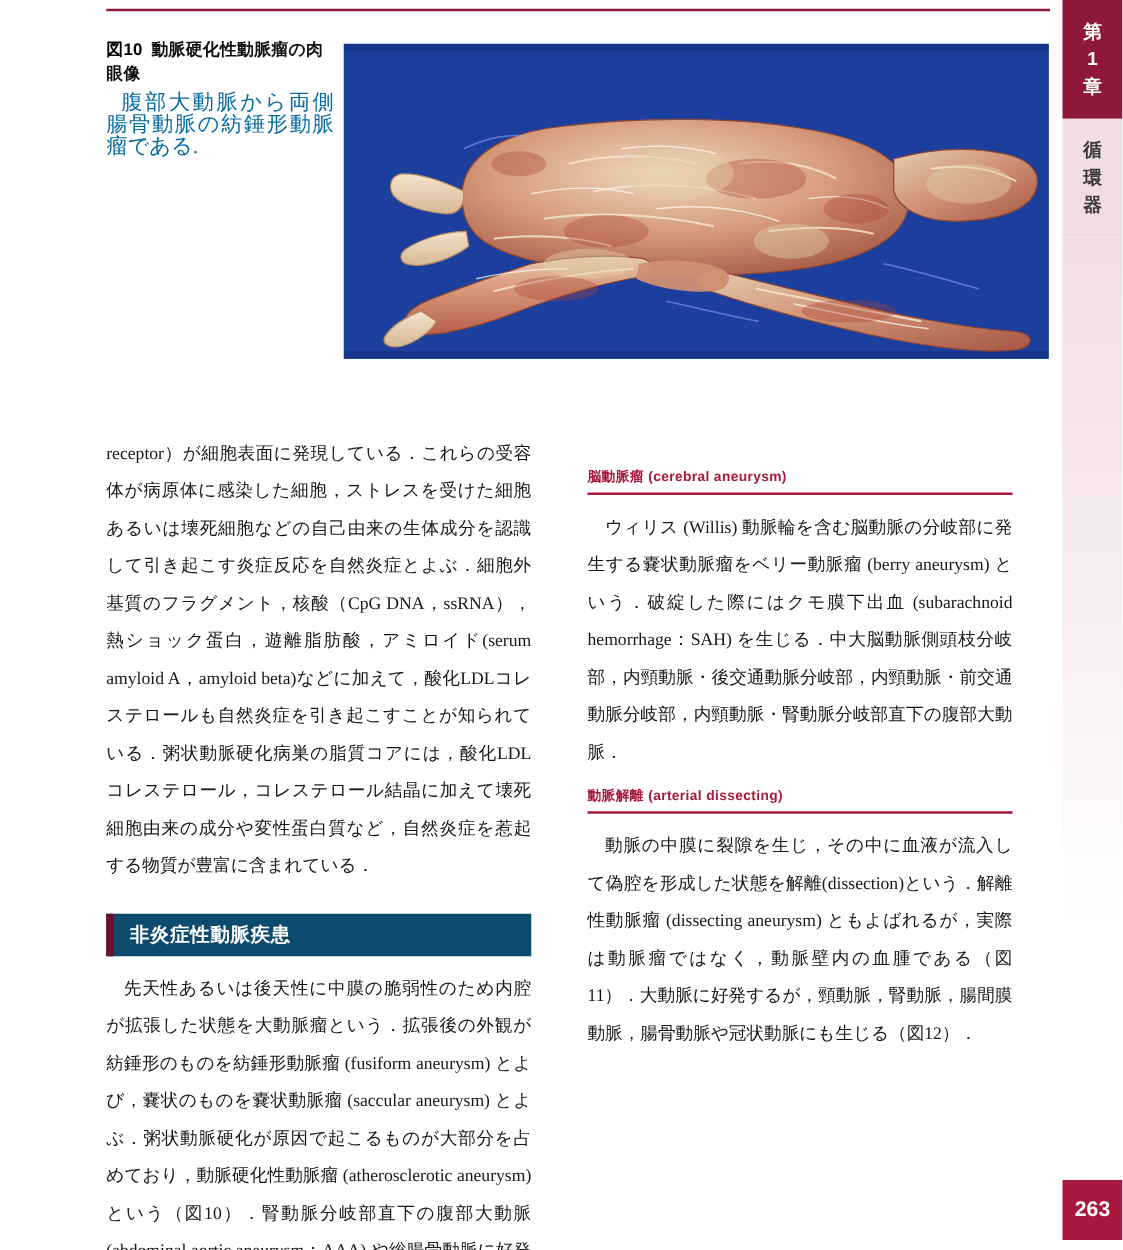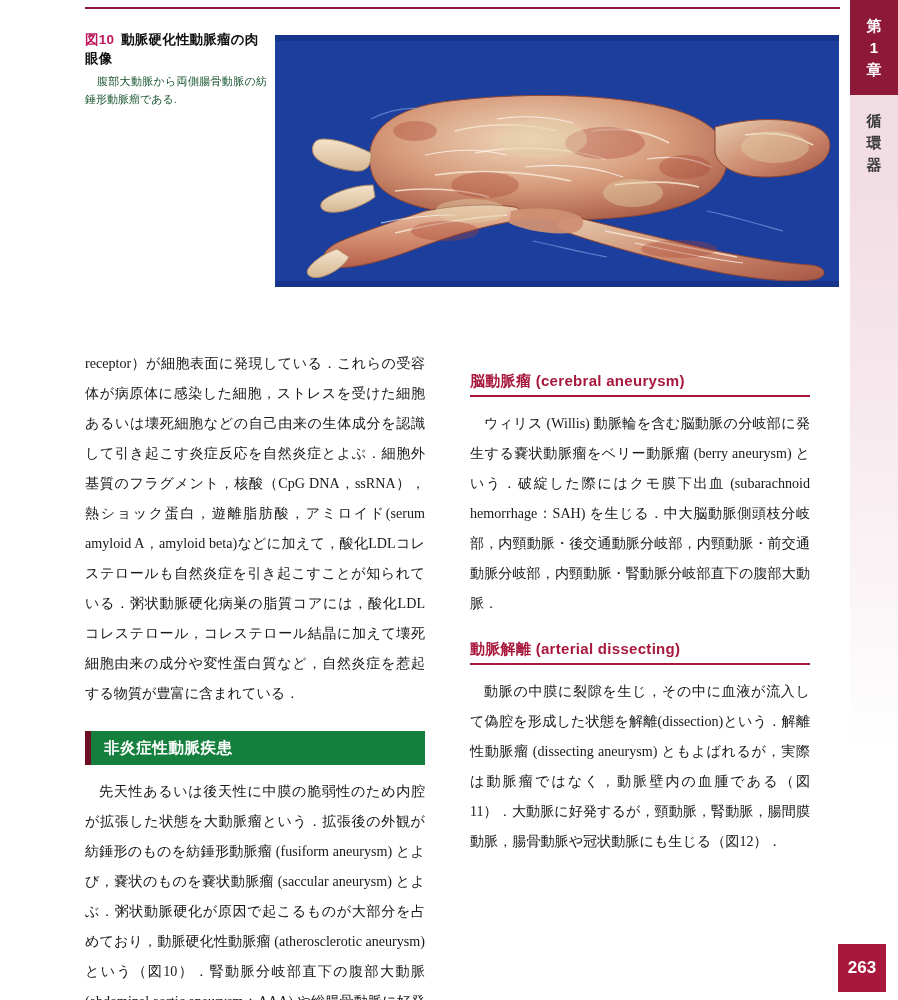--- a/index.html
+++ b/index.html
@@ -37,29 +37,29 @@
   }
   .fig-title-line {
     font-family: "Liberation Sans", "DejaVu Sans", sans-serif;
     font-weight: bold;
     font-size: 13.5px;
     line-height: 19px;
     color: #111111;
     letter-spacing: 0.2px;
   }
   .fig-num {
-    color: #be185d;
+    color: #000000;
     font-weight: bold;
     margin-right: 7px;
   }
   .fig-desc {
     margin-top: 5px;
-    font-size: 11px;
+    font-size: 17px;
     line-height: 17.5px;
-    color: #14532d;
+    color: #0369a1;
     text-indent: 12px;
     text-align: justify;
     font-family: "Liberation Serif", "DejaVu Serif", serif;
   }
   .photo {
     position: absolute;
     left: 190px; top: 5px;
     width: 564px; height: 252px;
     background: #1c3f9e;
     overflow: hidden;
@@ -83,21 +83,21 @@
     text-align: justify;
     text-justify: inter-character;
     text-indent: 14px;
     font-family: "Liberation Serif", "DejaVu Serif", serif;
   }
   p.body.no-indent { text-indent: 0; }
 
   
   .band {
     margin: 23px 0 0 0;
-    background: #15803d;
+    background: #0c4a6e;
     border-left: 6px solid #6e0f28;
     height: 34px;
     display: flex;
     align-items: center;
     padding-left: 13px;
   }
   .band span {
     color: #ffffff;
     font-family: "Liberation Sans", "DejaVu Sans", sans-serif;
     font-weight: bold;
@@ -107,24 +107,24 @@
   
   .head2 {
     margin: 24px 0 0 0;
     padding-bottom: 4px;
     border-bottom: 2.5px solid #a8183c;
   }
   .head2 span {
     color: #a8183c;
     font-family: "Liberation Sans", "DejaVu Sans", sans-serif;
     font-weight: bold;
-    font-size: 15px;
+    font-size: 11px;
     letter-spacing: 0.3px;
   }
-  .head2.tight { margin-top: 22px; }
+  .head2.tight { margin-top: 10px; }
   .gap-after-head { height: 11px; }
 
   
   .tab {
     position: absolute;
     right: 0;
     width: 48px;
     display: flex;
     flex-direction: column;
     align-items: center;
@@ -155,21 +155,21 @@
     text-align: center;
   }
   .tab-fade {
     position: absolute;
     right: 0; top: 190px;
     width: 48px; height: 560px;
     background: linear-gradient(to bottom, #f2dde4 0%, #f7ebef 45%, #ffffff 100%);
   }
   .pagenum {
     position: absolute;
-    right: 12px; bottom: 8px;
+    right: 0; bottom: 8px;
     width: 48px; height: 48px;
     background: #a8183c;
     display: flex; align-items: center; justify-content: center;
     color: #ffffff;
     font-family: "Liberation Sans", "DejaVu Sans", sans-serif;
     font-weight: bold;
     font-size: 17px;
   }
 </style>
 </head>

